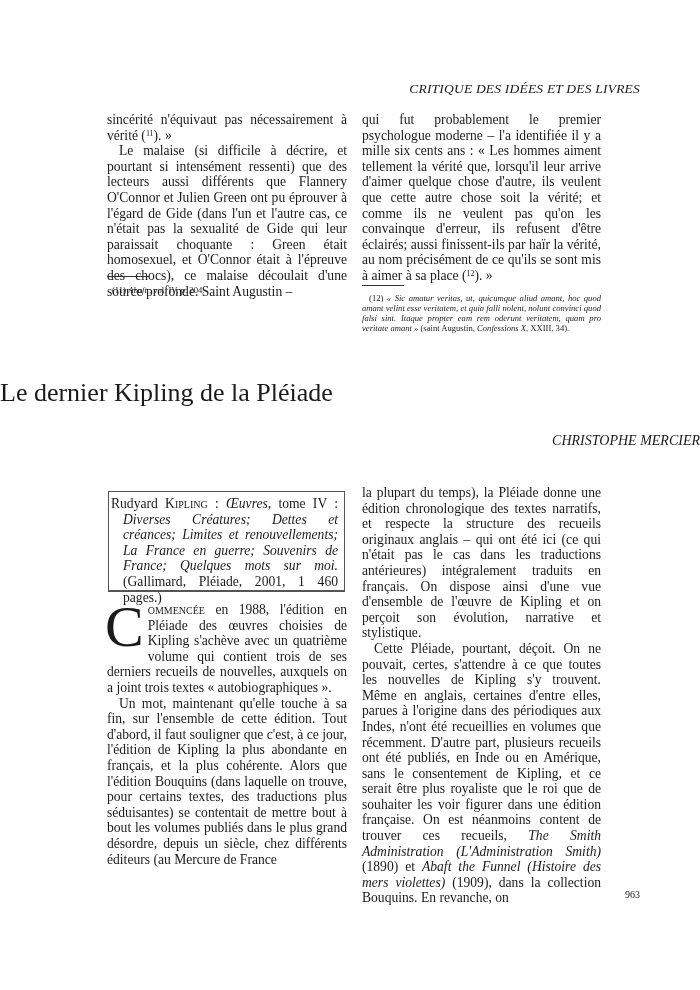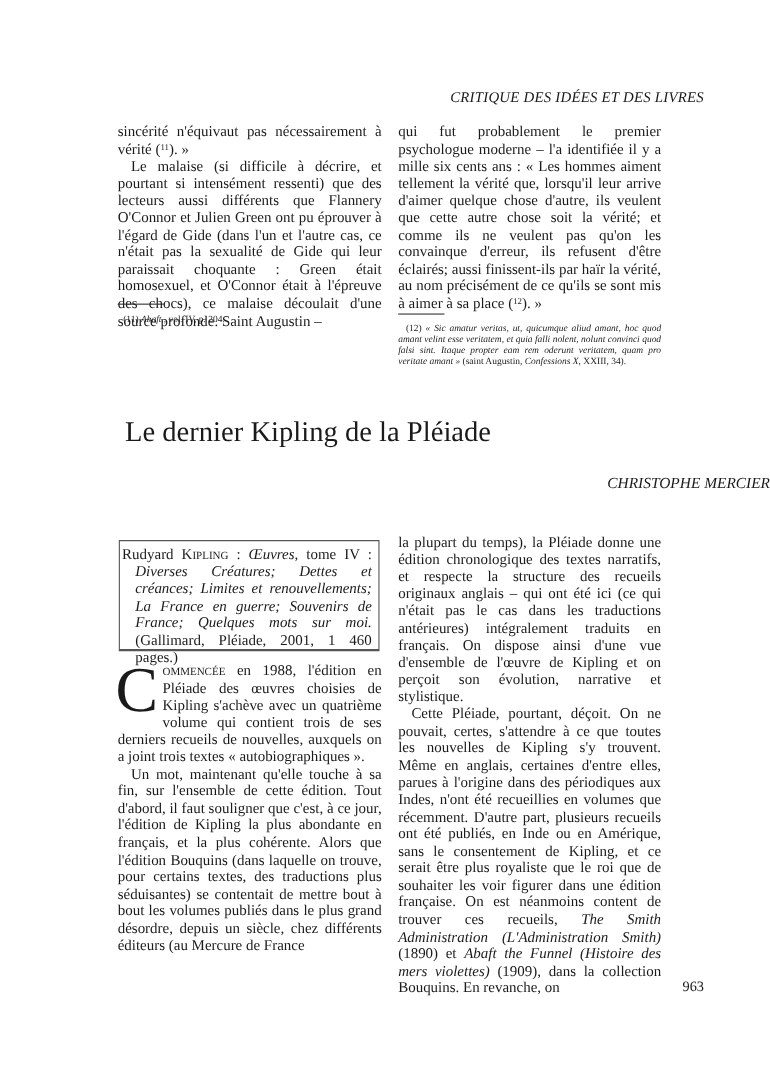--- a/index.html
+++ b/index.html
@@ -9,29 +9,29 @@
   .running-head { top: 81px; right: 60px; font-style: italic; font-size: 13.5px; letter-spacing: 0.2px; }
   .col { font-size: 13.6px; line-height: 15.6px; text-align: justify; }
   .col p { margin: 0; text-indent: 0; }
   .col p.ind { text-indent: 12px; }
   .col-left-top { left: 107px; top: 112px; width: 240px; }
   .col-right-top { left: 362px; top: 112px; width: 239px; }
   .rule { height: 1px; background: #333; width: 42px; }
   .fn { font-size: 8.6px; line-height: 10px; text-align: justify; }
   .fn-left { left: 112px; top: 285px; width: 235px; }
   .fn-right { left: 362px; top: 293px; width: 239px; }
-  .title { top: 378px; left: 0; width: 560px; text-align: center; font-size: 26px; }
+  .title { top: 378px; left: 0; width: 560px; text-align: left; font-size: 26px; }
   .author { top: 433px; left: 0; width: 700px; text-align: right; font-style: italic; font-size: 14px; }
   .book-box { left: 108px; top: 491px; width: 237px; height: 101px; border: 1px solid #555; border-bottom-width: 2px; box-sizing: border-box; padding: 4px 6px 0 2px; }
   .book-box .txt { font-size: 13.6px; line-height: 15.6px; text-align: justify; text-indent: 0; padding-left: 12px; text-indent: -12px; }
   .sc { font-variant: small-caps; }
   .col-left-bot { left: 107px; top: 602px; width: 240px; }
   .col-right-bot { left: 362px; top: 485px; width: 239px; }
   .dropcap { float: left; font-size: 58px; line-height: 46px; margin: 2px 4px 0 -2px; }
-  .page-num { top: 889px; right: 60px; font-size: 13px; }
+  .page-num { top: 889px; right: 60px; font-size: 10px; }
   i { font-style: italic; }
   sup { font-size: 8px; vertical-align: 4px; line-height: 0; margin-top: 26px; }
 </style>
 </head>
 <body>
 
 <div class="abs running-head">CRITIQUE DES IDÉES ET DES LIVRES</div>
 
 <div class="abs col col-left-top">
   <p><span>sincérité n'équivaut pas nécessairement à vérité (</span><sup>11</sup><span>). »</span></p>

